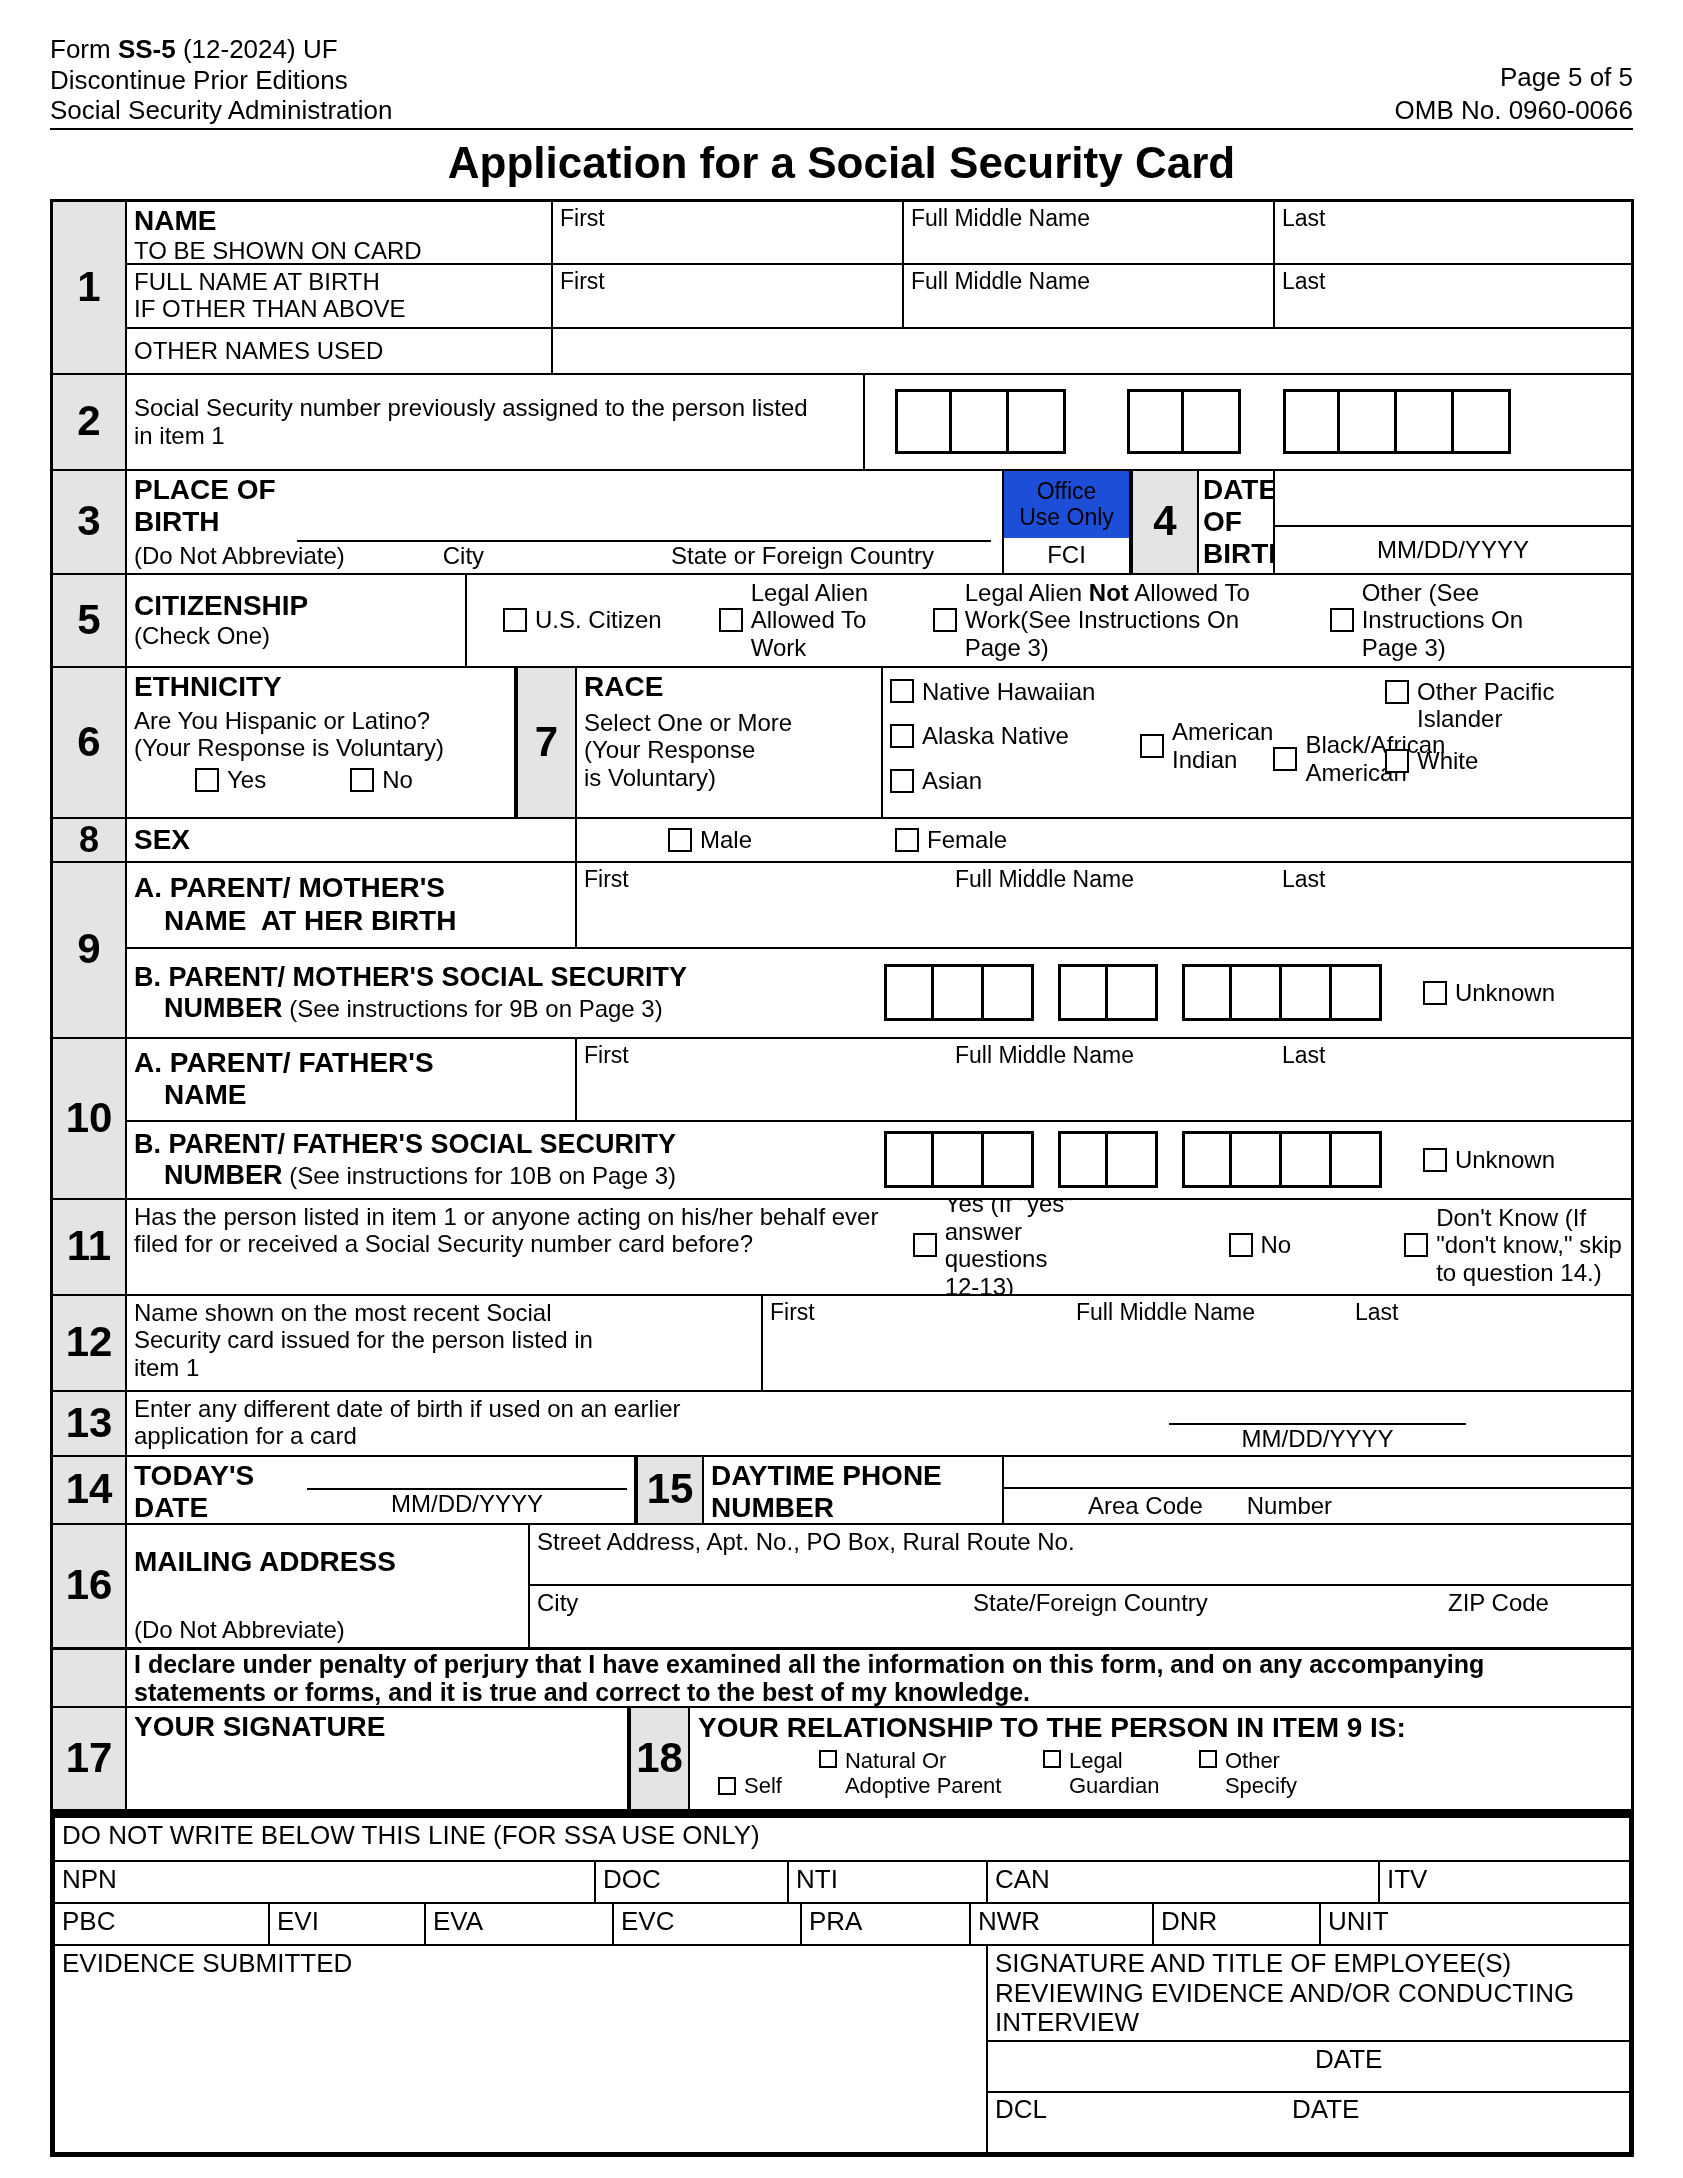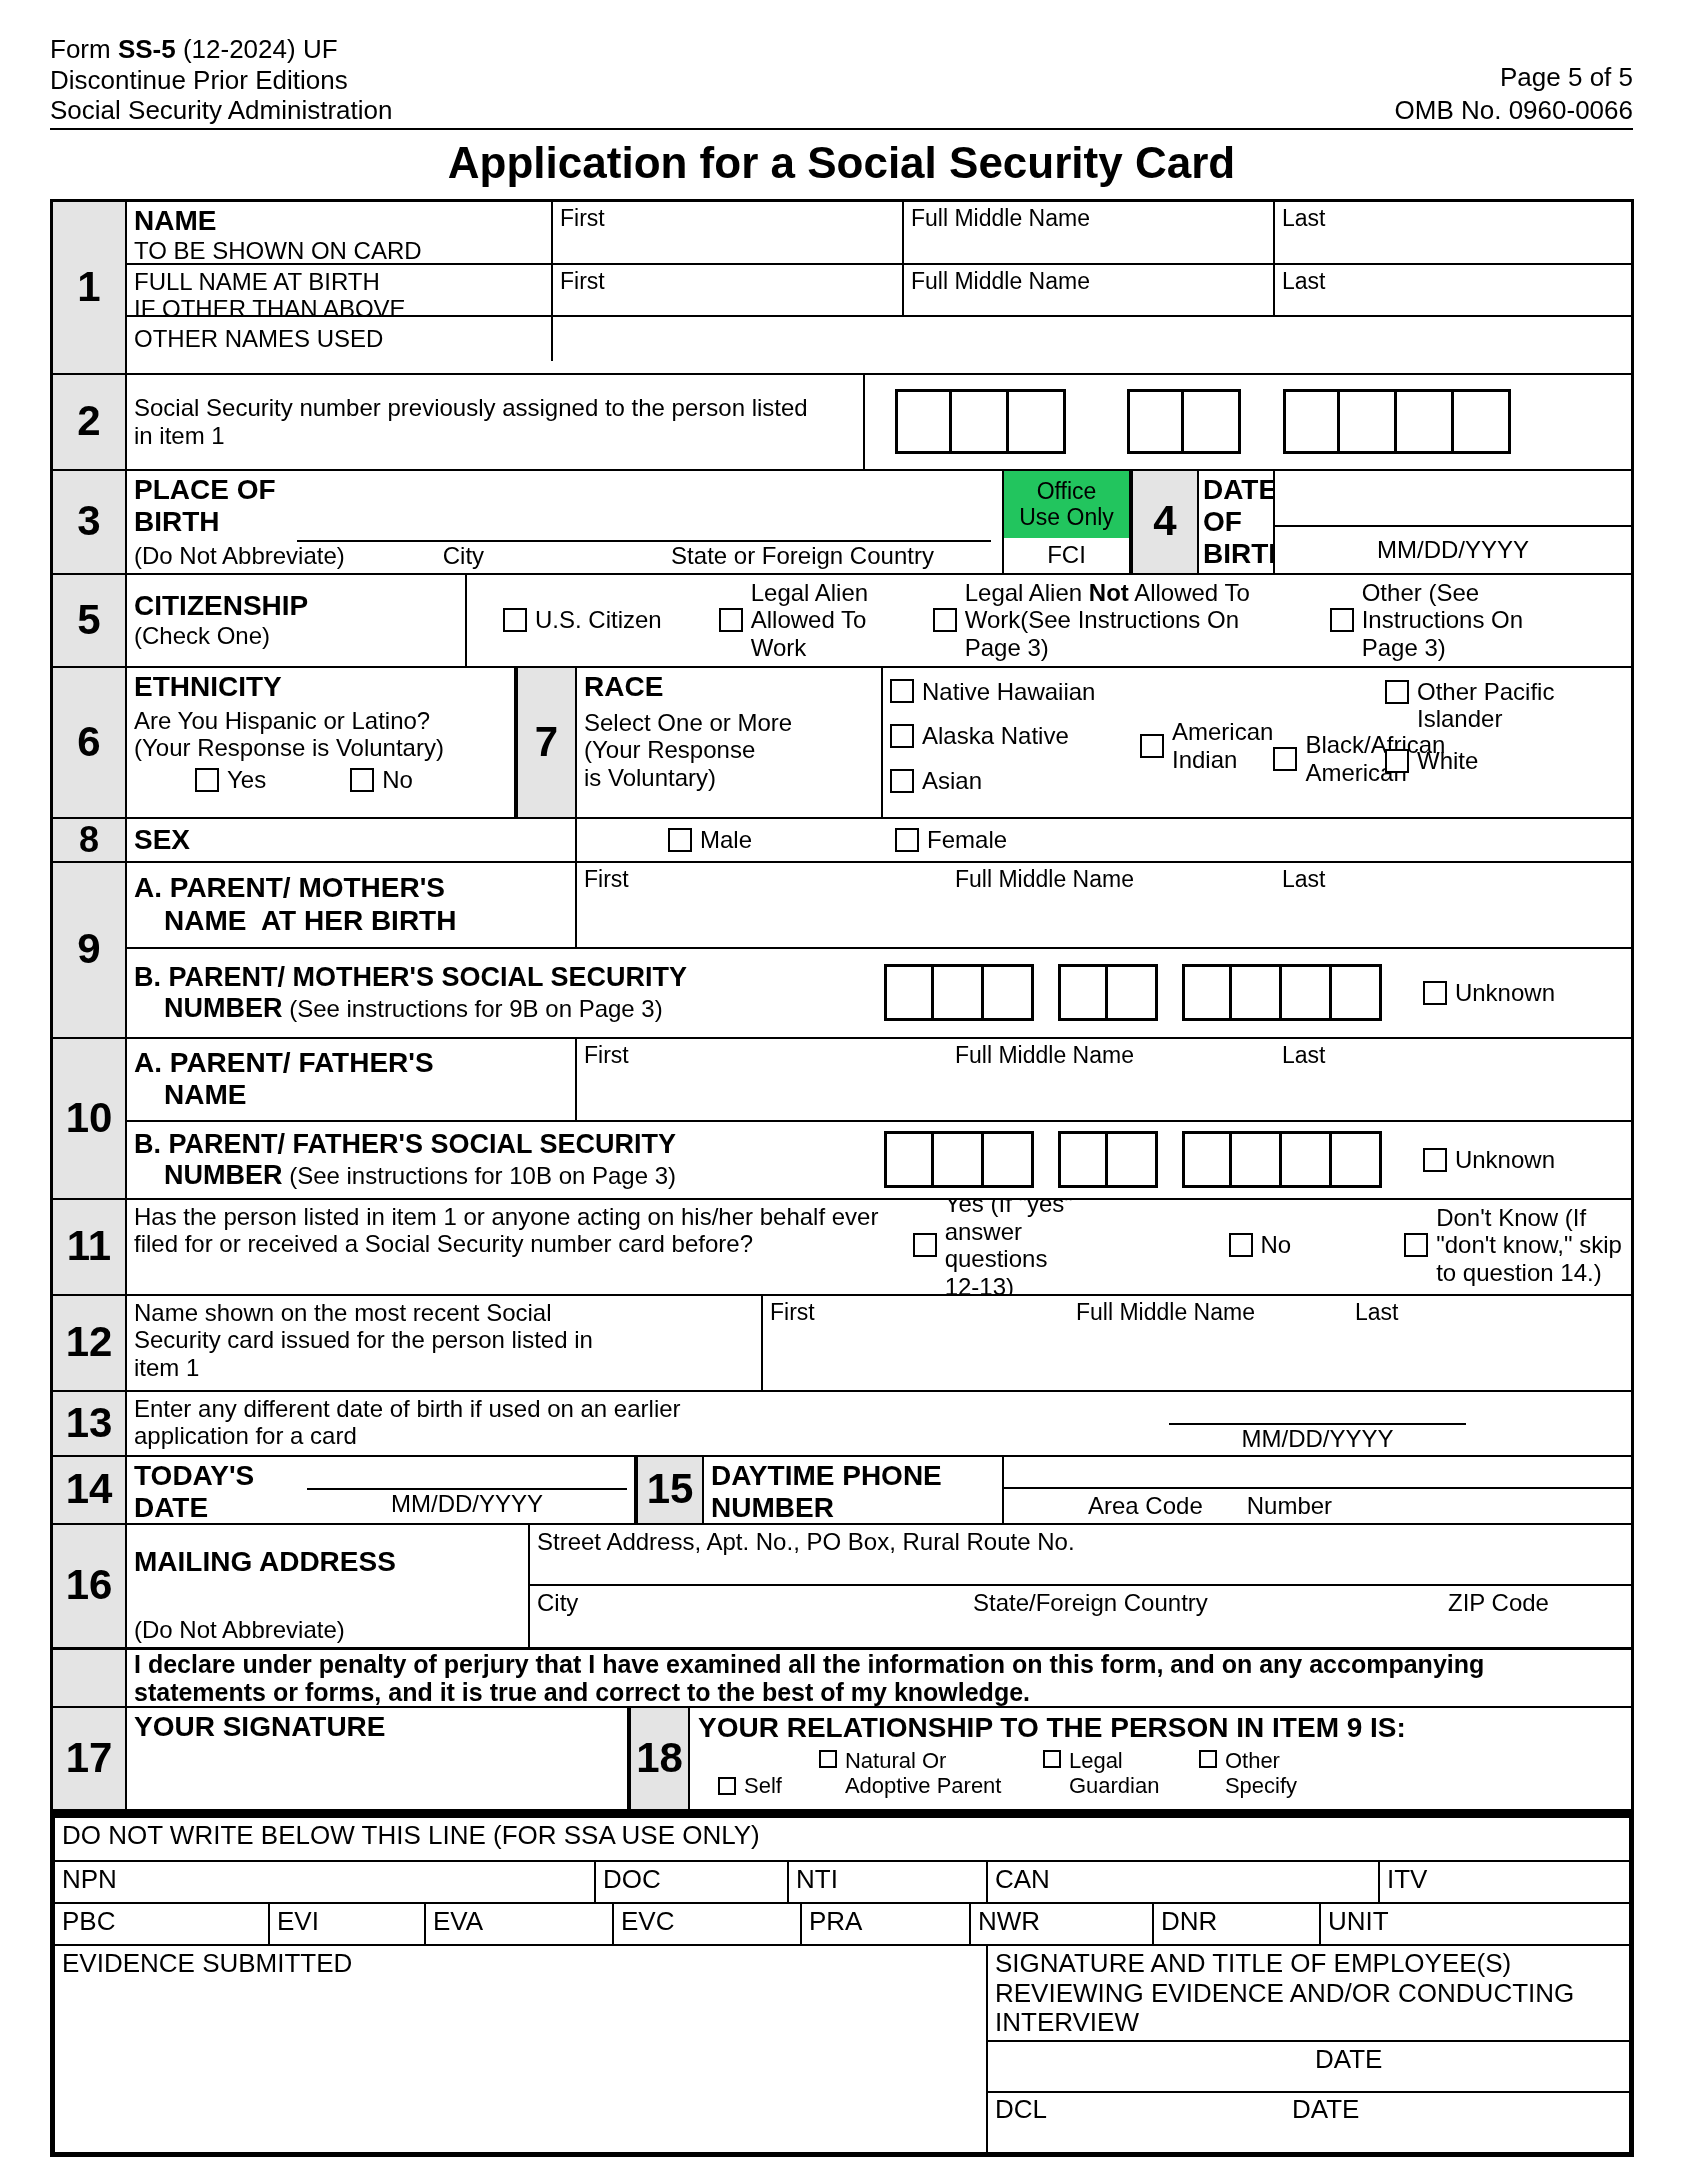--- a/index.html
+++ b/index.html
@@ -38,21 +38,21 @@
   .s { font-size:23px; }
   .cb { display:inline-block; width:24px; height:24px; border:2px solid #000; background:#fff; flex:none; }
   .cb.sm2 { width:18px; height:18px; }
   .opt { display:flex; align-items:center; gap:8px; }
   .opt.top { align-items:flex-start; }
   .grp { display:flex; }
   .bx { width:57px; height:65px; border:3px solid #000; background:#fff; }
   .bx + .bx { border-left:none; }
   .bx.s9 { width:50px; height:57px; }
   .wline { border-bottom:2px solid #000; }
-  .graybox { background:#22c55e; }
+  .graybox { background:#1d4ed8; }
   
   .ssa { margin:0 50px; width:1584px; border:5px solid #000; border-top:6px solid #000; }
   .ssa .srow { display:flex; border-top:2px solid #000; }
   .ssa .srow.first { border-top:none; }
   .ssa .scell { border-right:2px solid #000; padding:3px 7px; font-size:26px; flex:none; overflow:hidden; }
   .ssa .scell.last { border-right:none; flex:1; }
   .pre { white-space:pre-wrap; }
 </style>
 </head>
 <body>
@@ -80,21 +80,21 @@
       <div class="stack">
         <div class="subrow first" style="height:61px">
           <div class="cell" style="width:426px">
             <div class="b">NAME</div>
             <div class="t">TO BE SHOWN ON CARD</div>
           </div>
           <div class="cell" style="width:351px"><span class="s">First</span></div>
           <div class="cell" style="width:371px"><span class="s">Full Middle Name</span></div>
           <div class="cell last"><span class="s">Last</span></div>
         </div>
-        <div class="subrow" style="height:52px">
+        <div class="subrow" style="height:64px">
           <div class="cell" style="width:426px">
             <div class="t">FULL NAME AT BIRTH</div>
             <div class="t">IF OTHER THAN ABOVE</div>
           </div>
           <div class="cell" style="width:351px"><span class="s">First</span></div>
           <div class="cell" style="width:371px"><span class="s">Full Middle Name</span></div>
           <div class="cell last"><span class="s">Last</span></div>
         </div>
         <div class="subrow" style="height:46px">
           <div class="cell" style="width:426px;display:flex;align-items:center">

